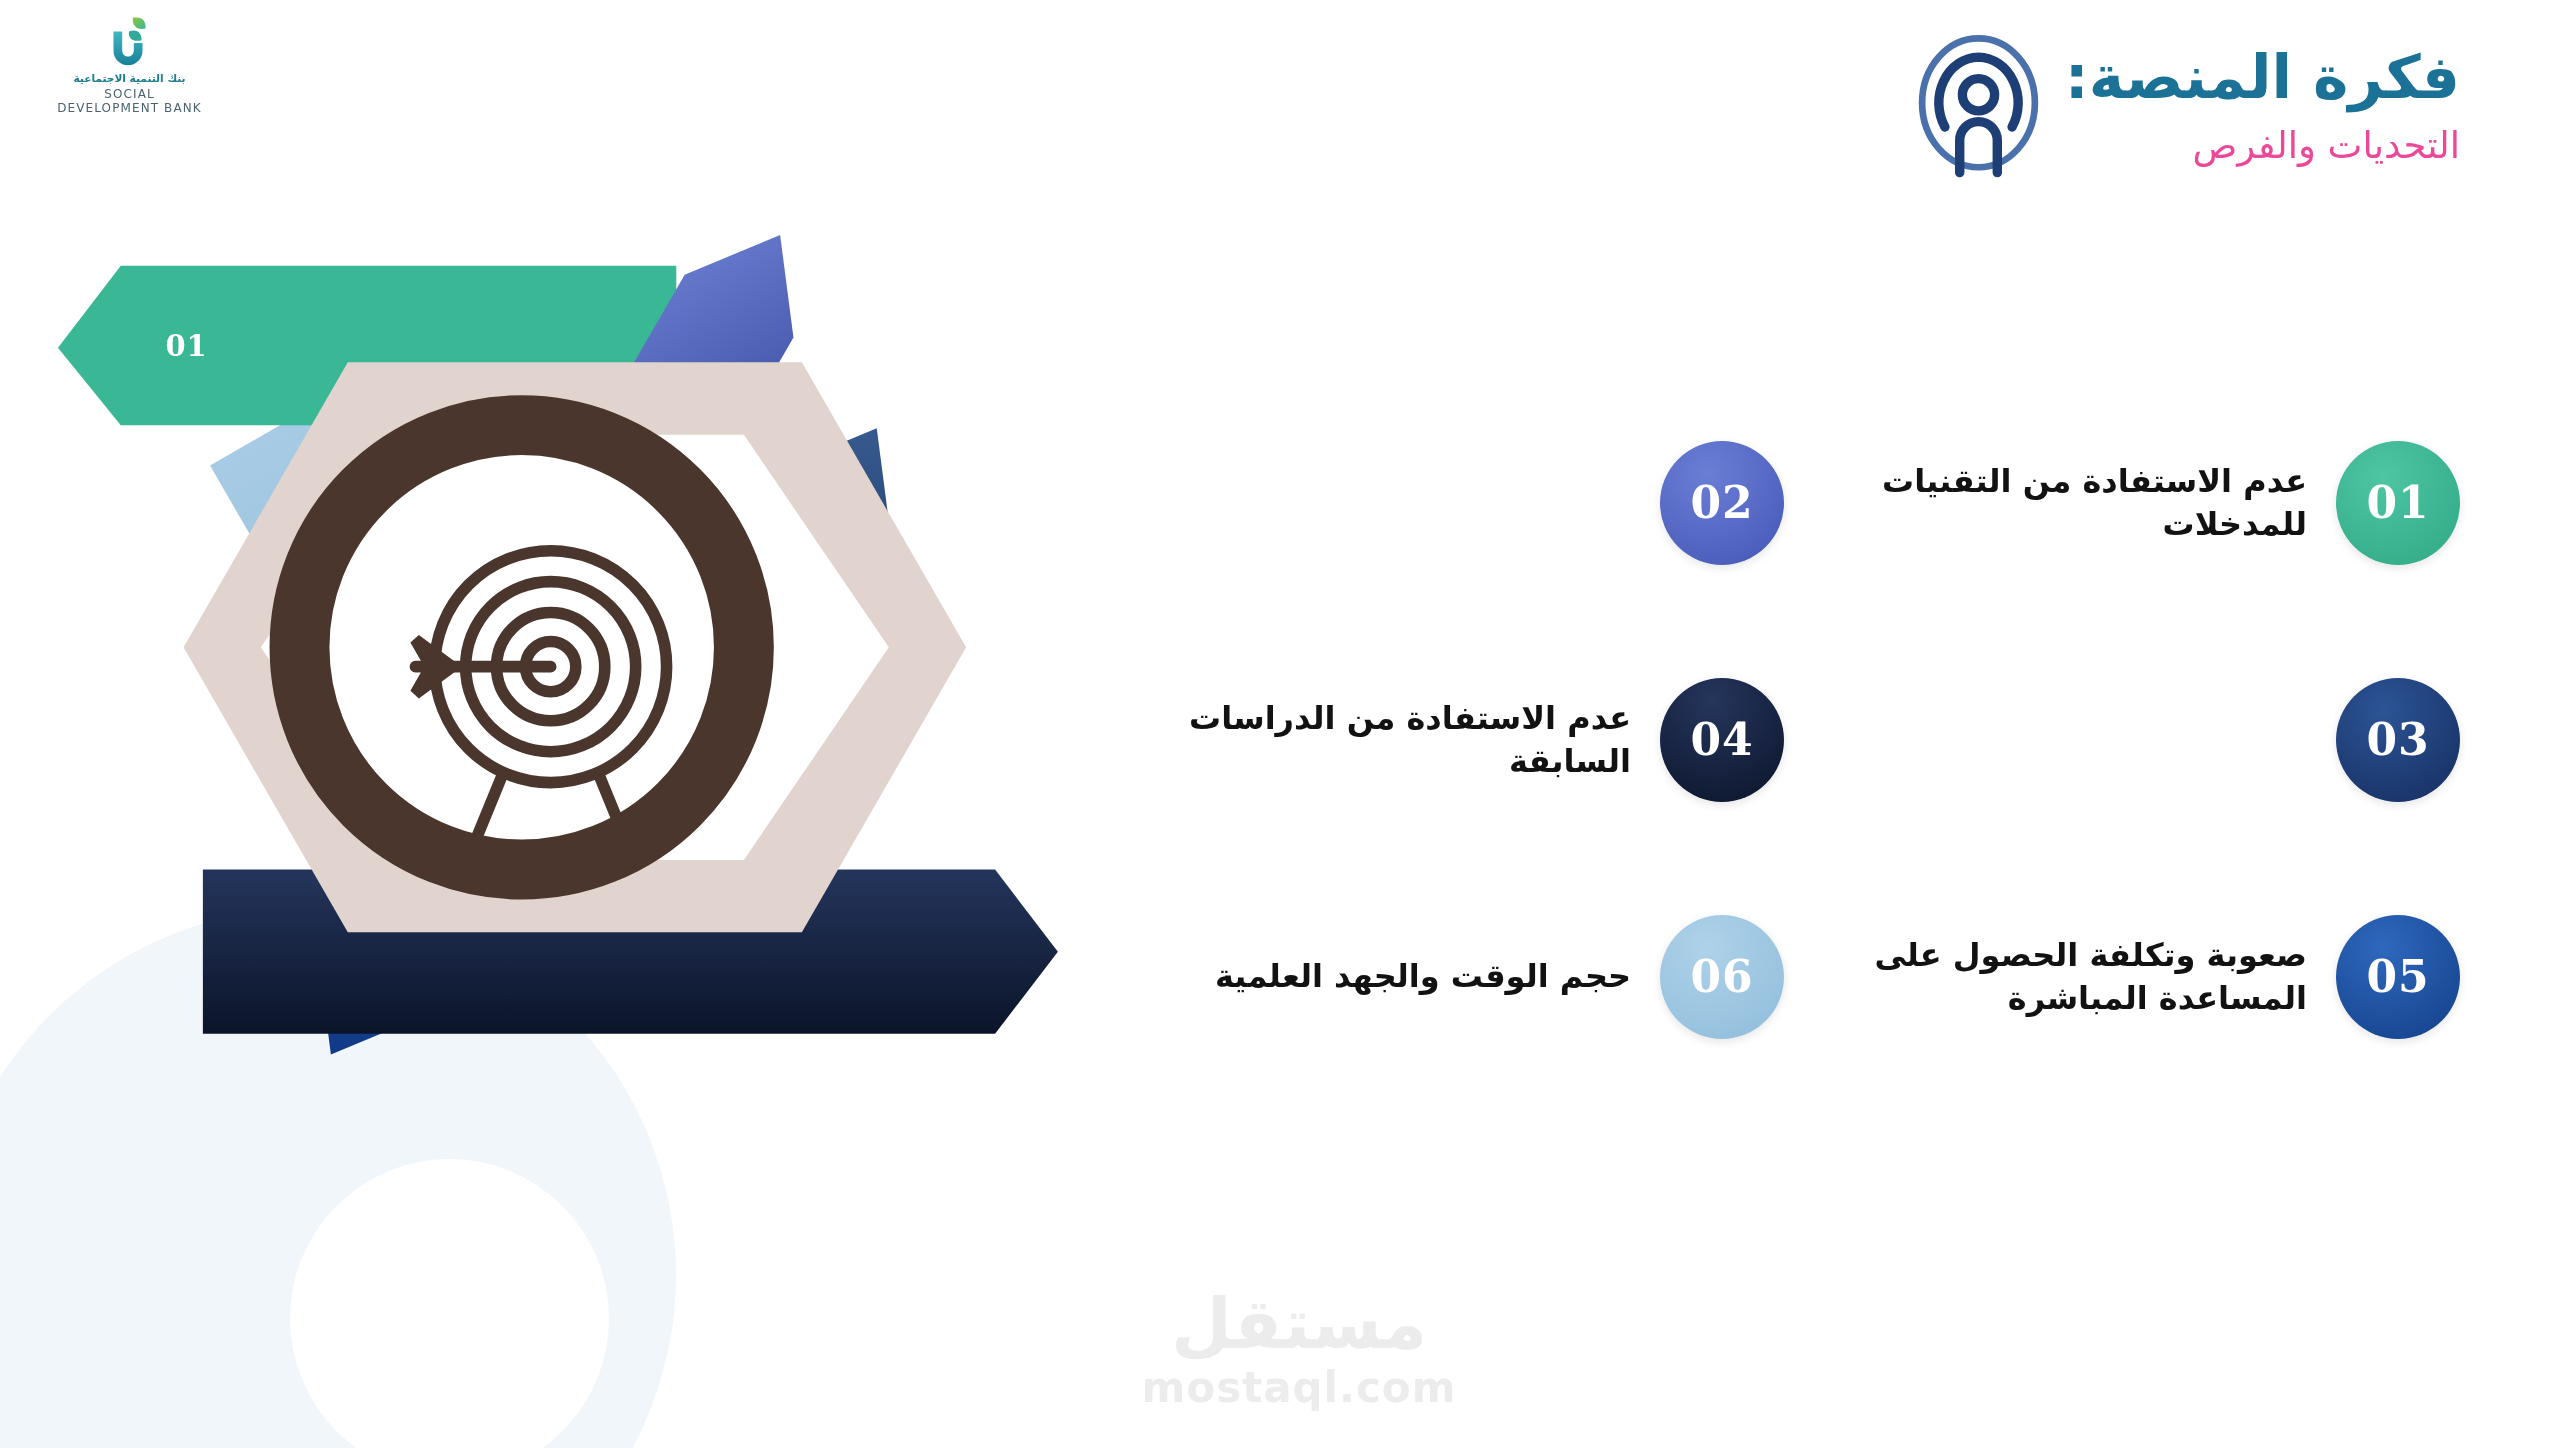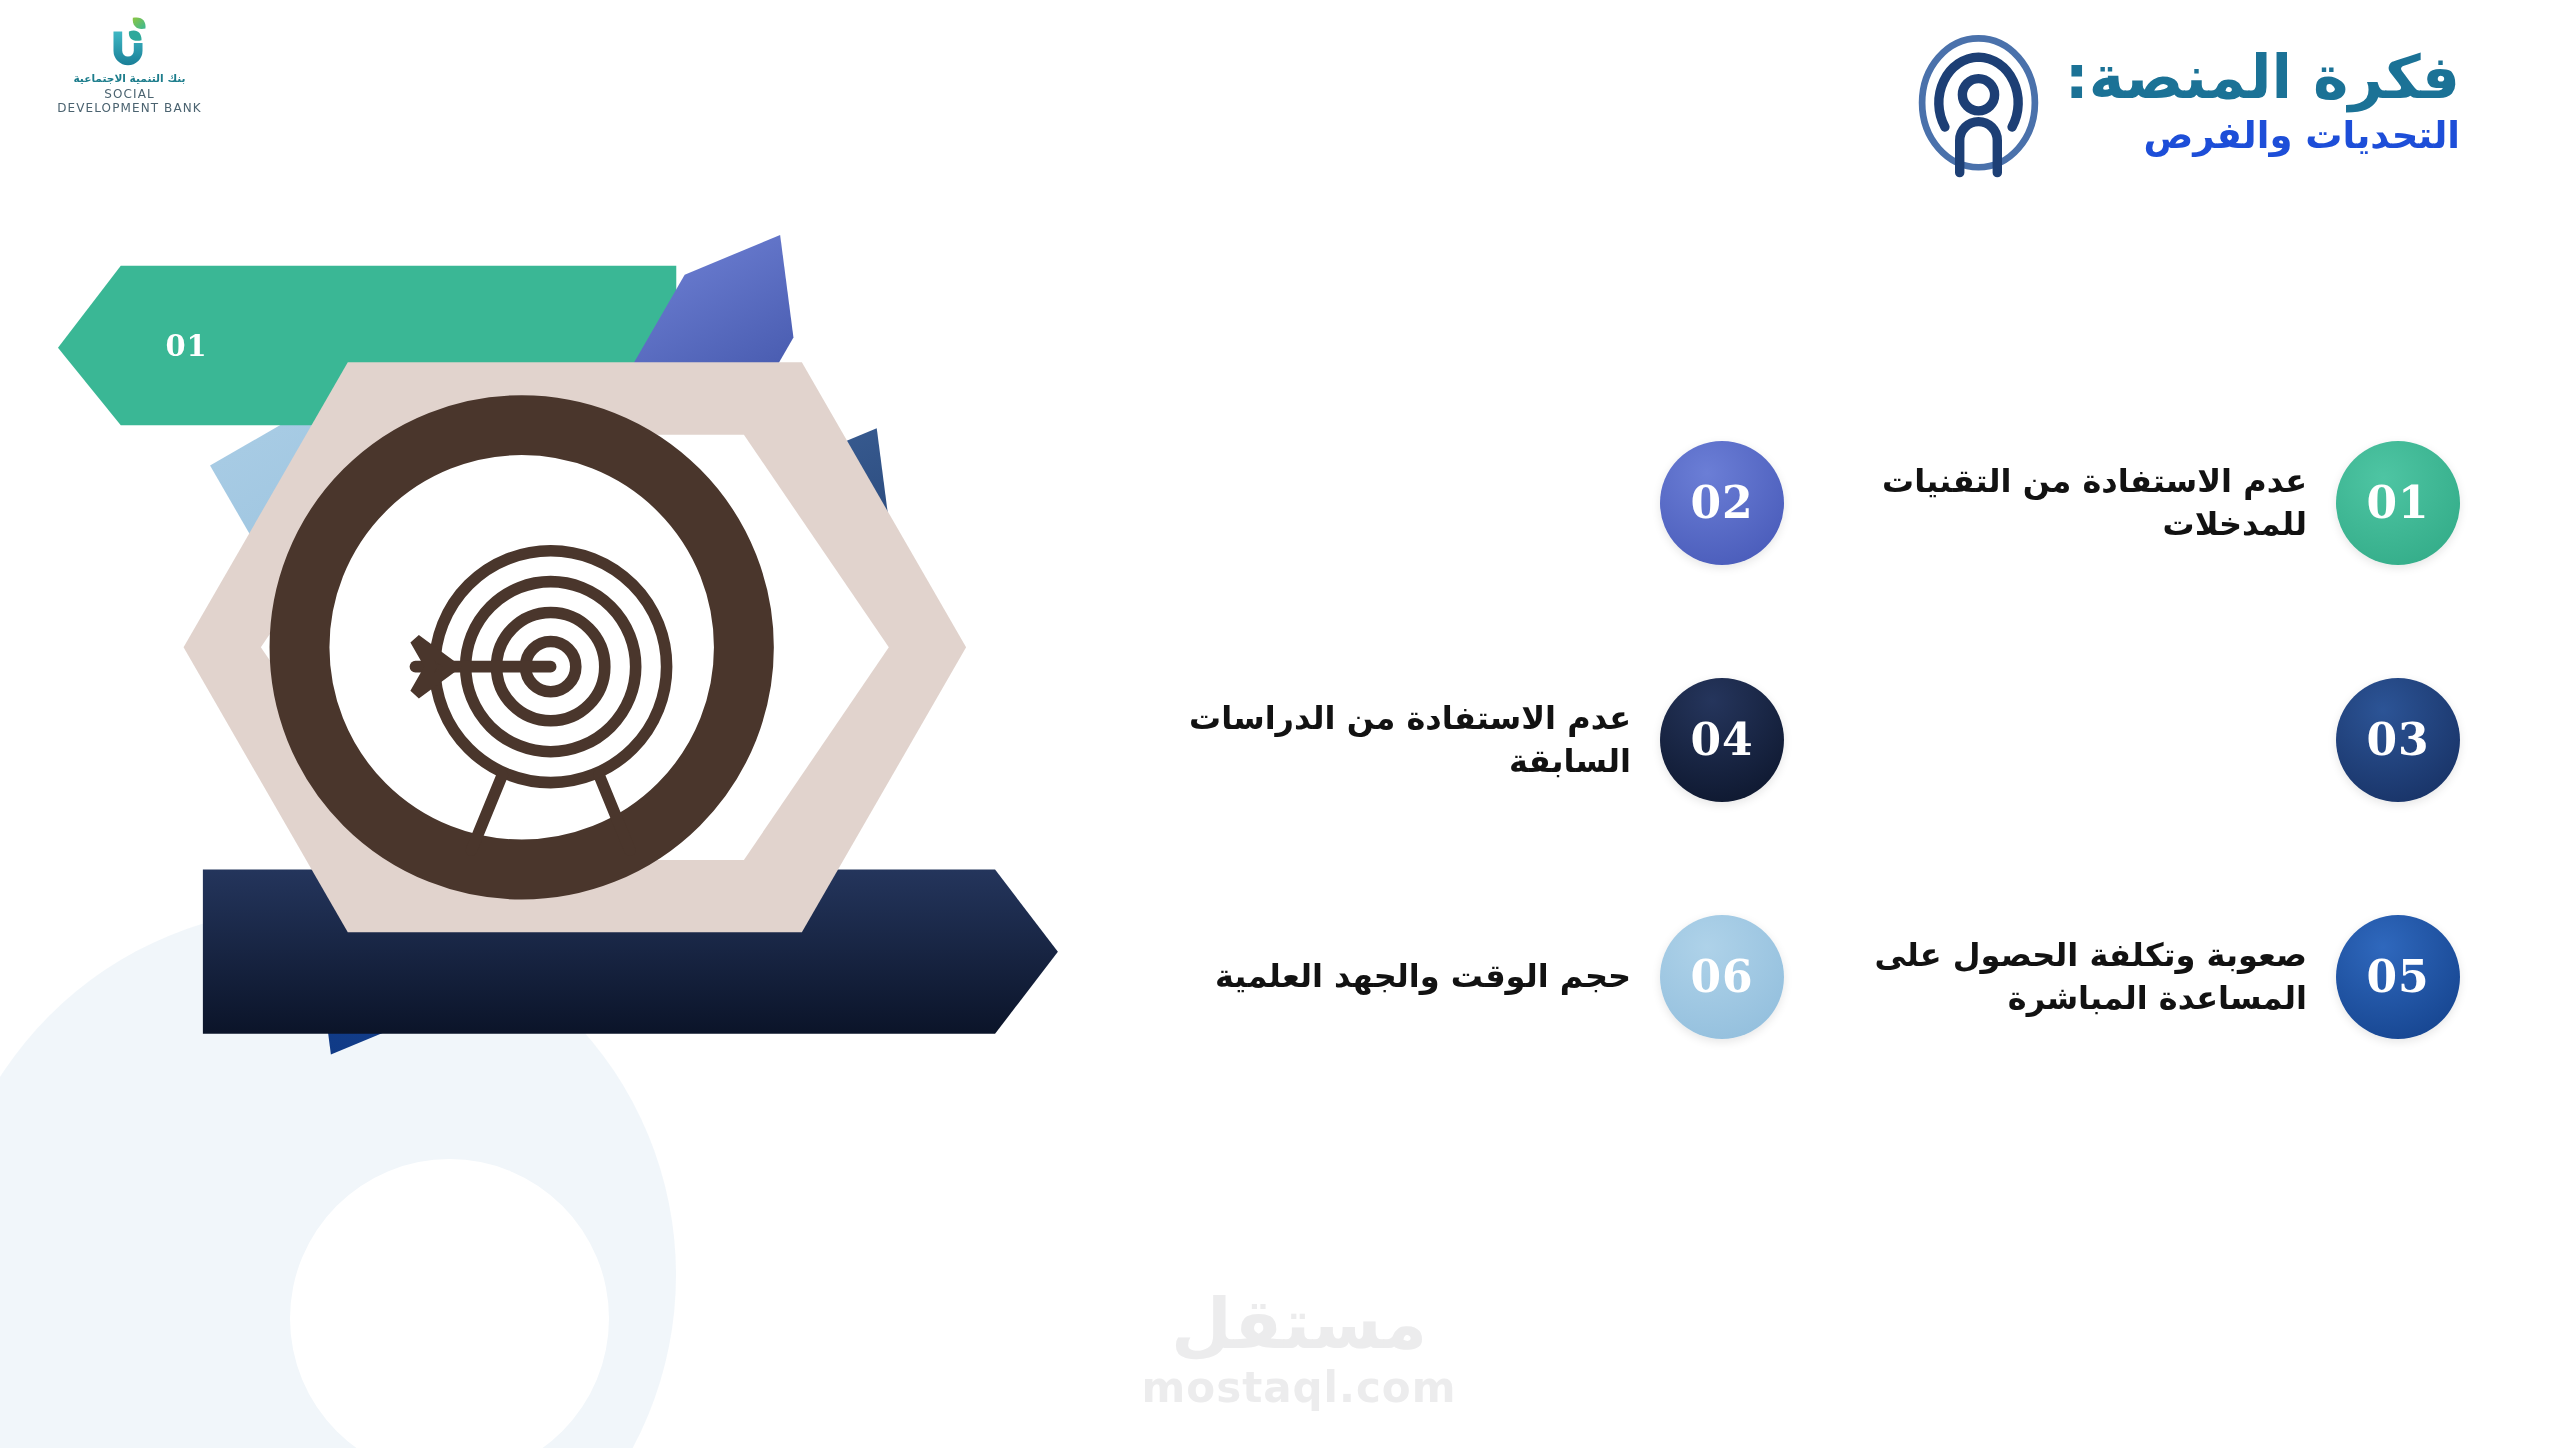--- a/index.html
+++ b/index.html
@@ -39,21 +39,21 @@
   .header{
     position:absolute;right:116px;top:46px;
     display:flex;align-items:flex-start;gap:19px;flex-direction:row;
   }
   .header-text{text-align:right;direction:rtl;}
   .title{
     font-size:60px;font-weight:700;color:#1b7296;line-height:1.05;
     white-space:nowrap;letter-spacing:-1px;
   }
   .subtitle{
-    font-size:37px;font-weight:700;color:#1d4ed8;margin-top:5px;
+    font-size:37px;font-weight:400;color:#ec4899;margin-top:15px;
     white-space:nowrap;
   }
   .header-icon{width:135px;height:145px;flex:0 0 auto;margin-top:-13.5px;}
 
   
   .graphic{position:absolute;left:0px;top:87px;width:1140px;height:1140px;}
   .graphic svg{width:100%;height:100%;display:block;}
 
   
   .cols{position:absolute;right:116px;top:425px;width:1372px;height:676px;}

